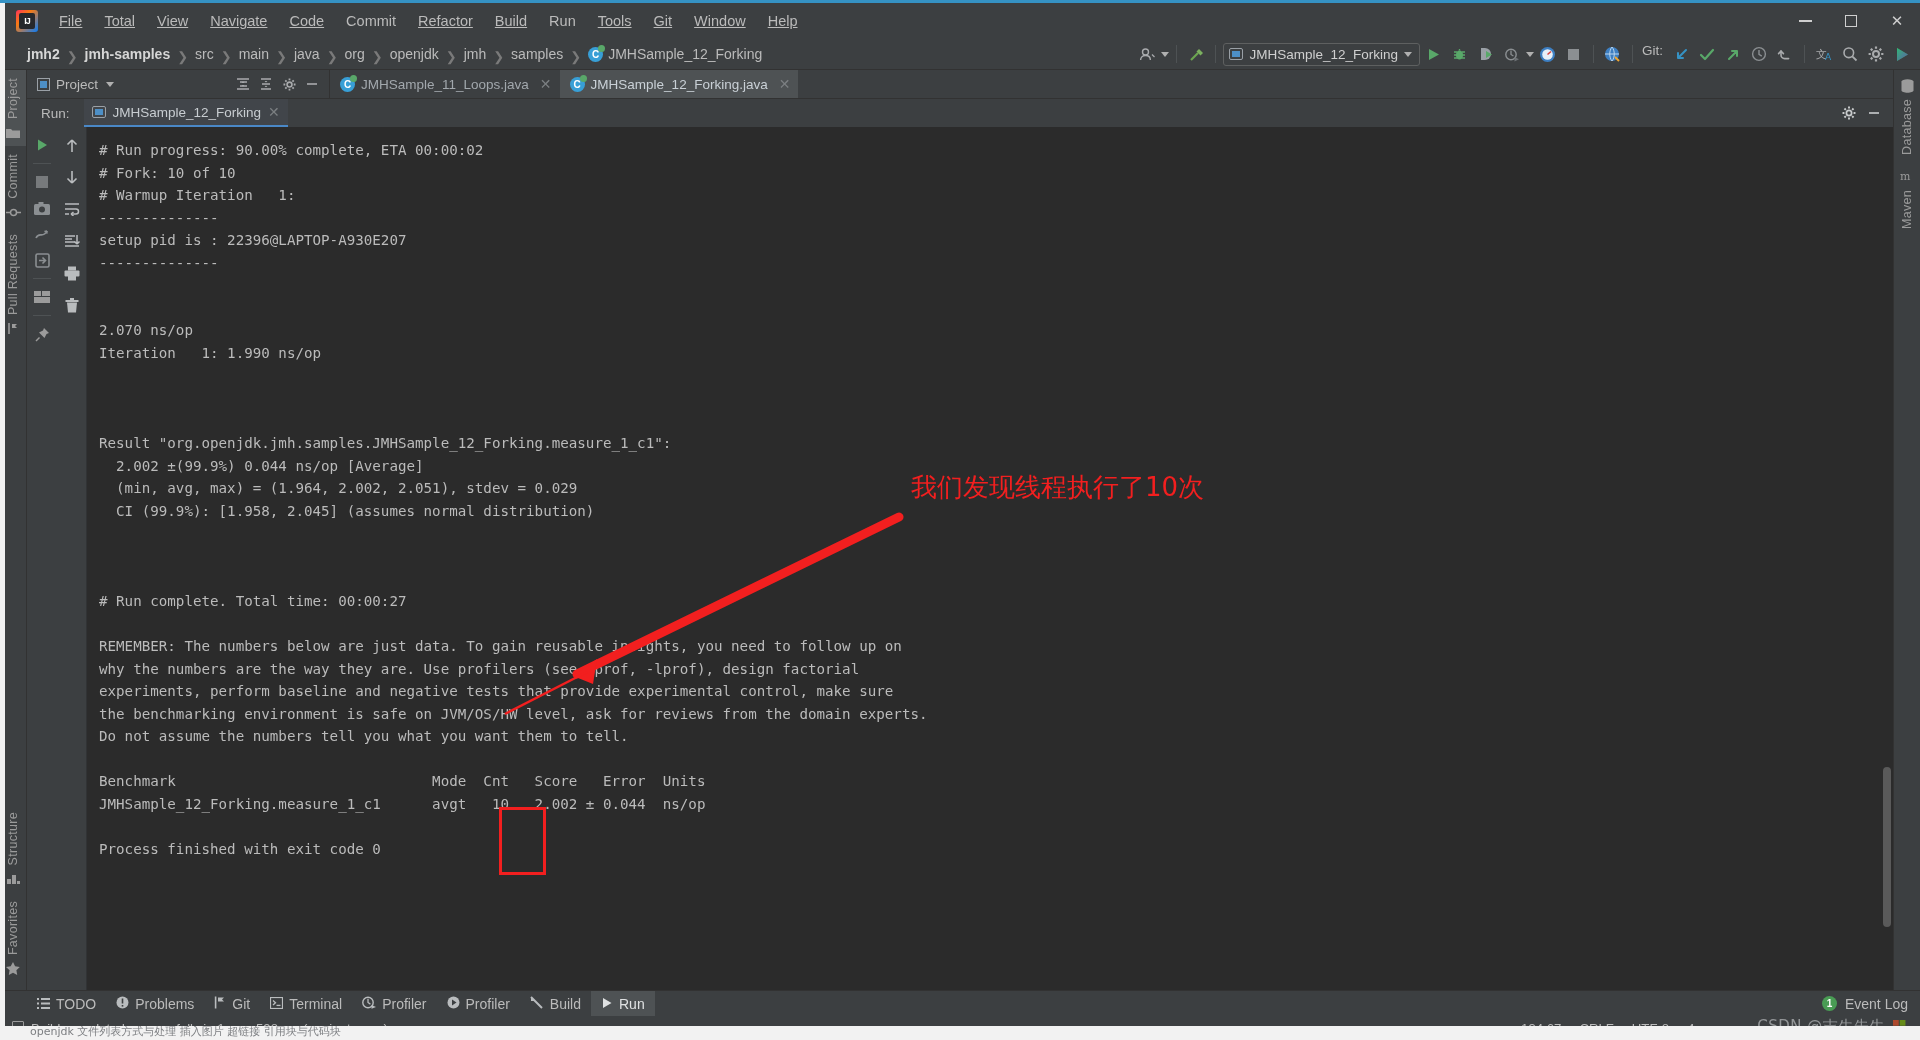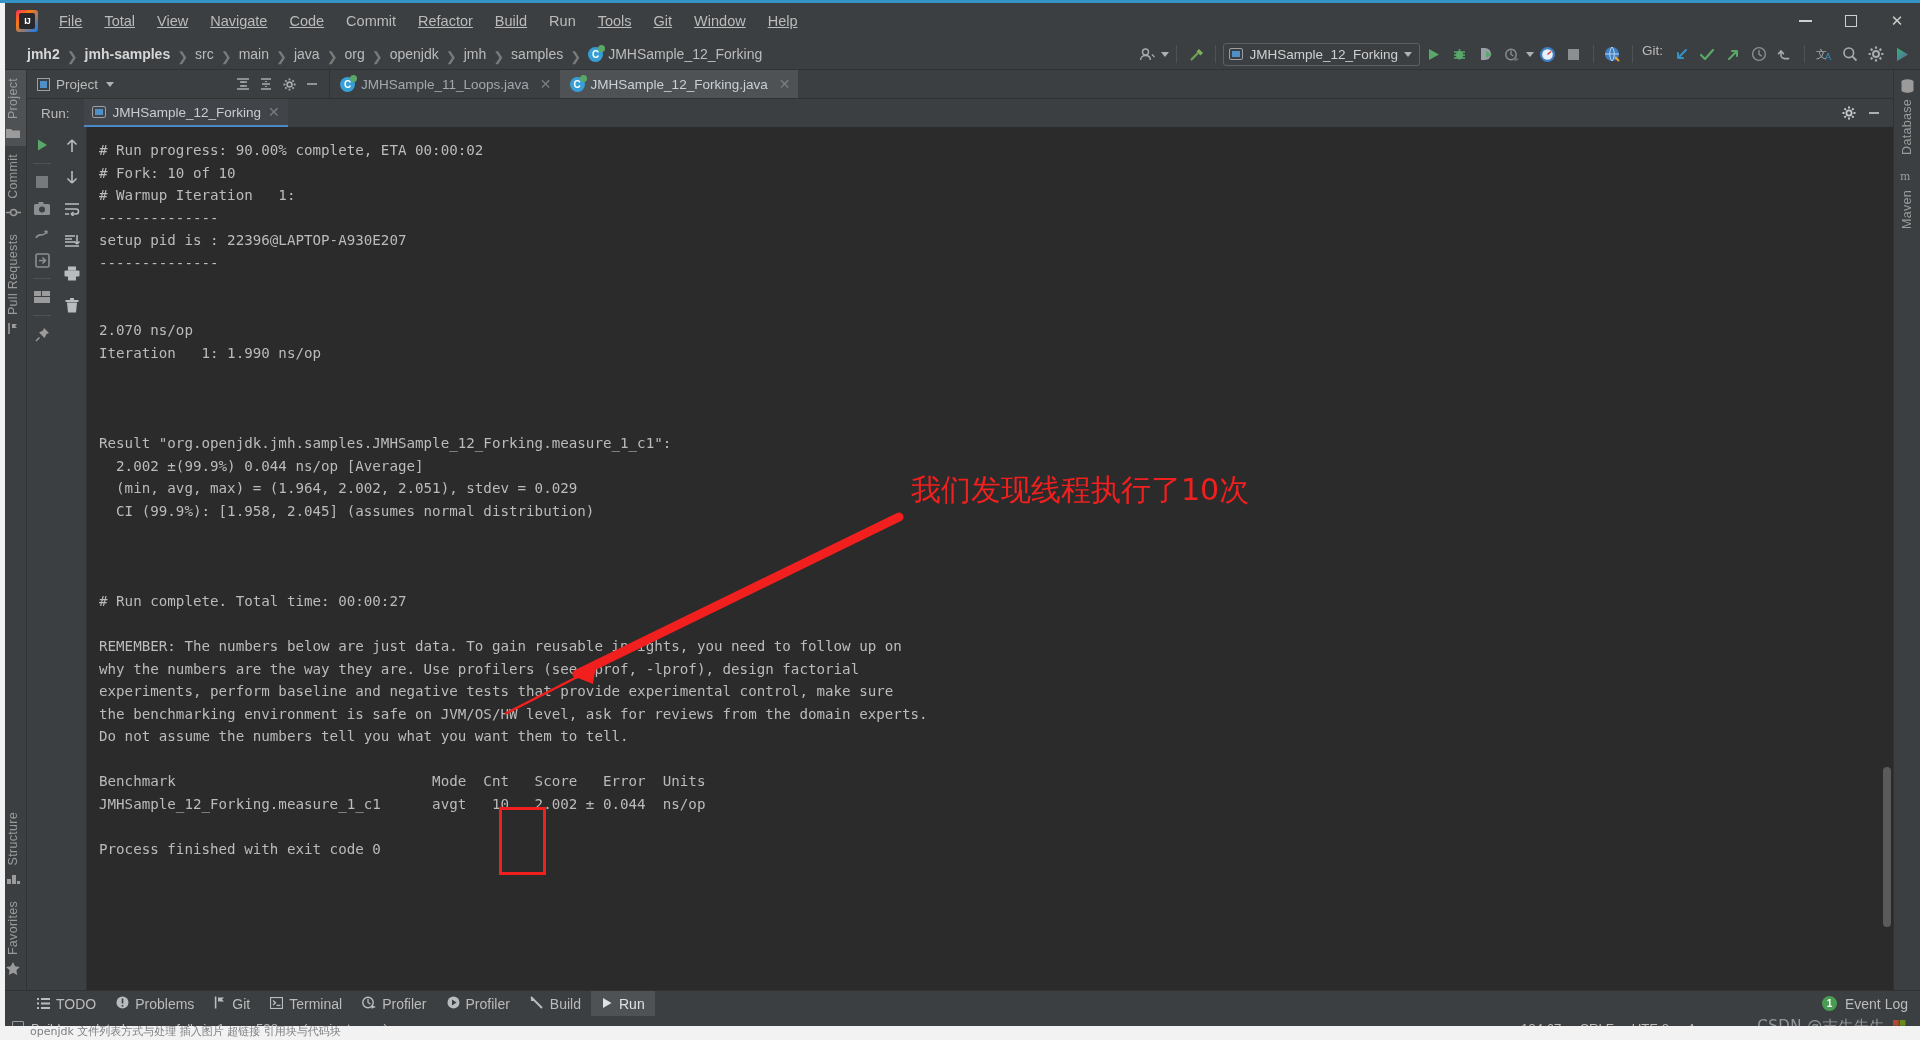--- a/index.html
+++ b/index.html
@@ -192,21 +192,21 @@
     font-size: 14.2px; line-height: 22.55px; color: #bbbbbb;
     white-space: pre; margin: 0;
   }
   .console-scroll {
     position: absolute; right: 2px; top: 640px; width: 8px; height: 160px;
     background: #5a5a5a; border-radius: 4px;
   }
 
   
   .ann-text {
-    position: absolute; color: #f21f1f; font-size: 30px; font-weight: 500;
+    position: absolute; color: #f21f1f; font-size: 26px; font-weight: 500;
     white-space: nowrap; font-family: "DejaVu Sans", sans-serif;
   }
   .ann-box {
     position: absolute; border: 3px solid #f21f1f;
   }
   svg.ann-arrow { position: absolute; left: 0; top: 0; overflow: visible; pointer-events: none; }
 
   
   .toolstrip-r {
     width: 27px; flex: 0 0 27px; background: #3c3f41;

